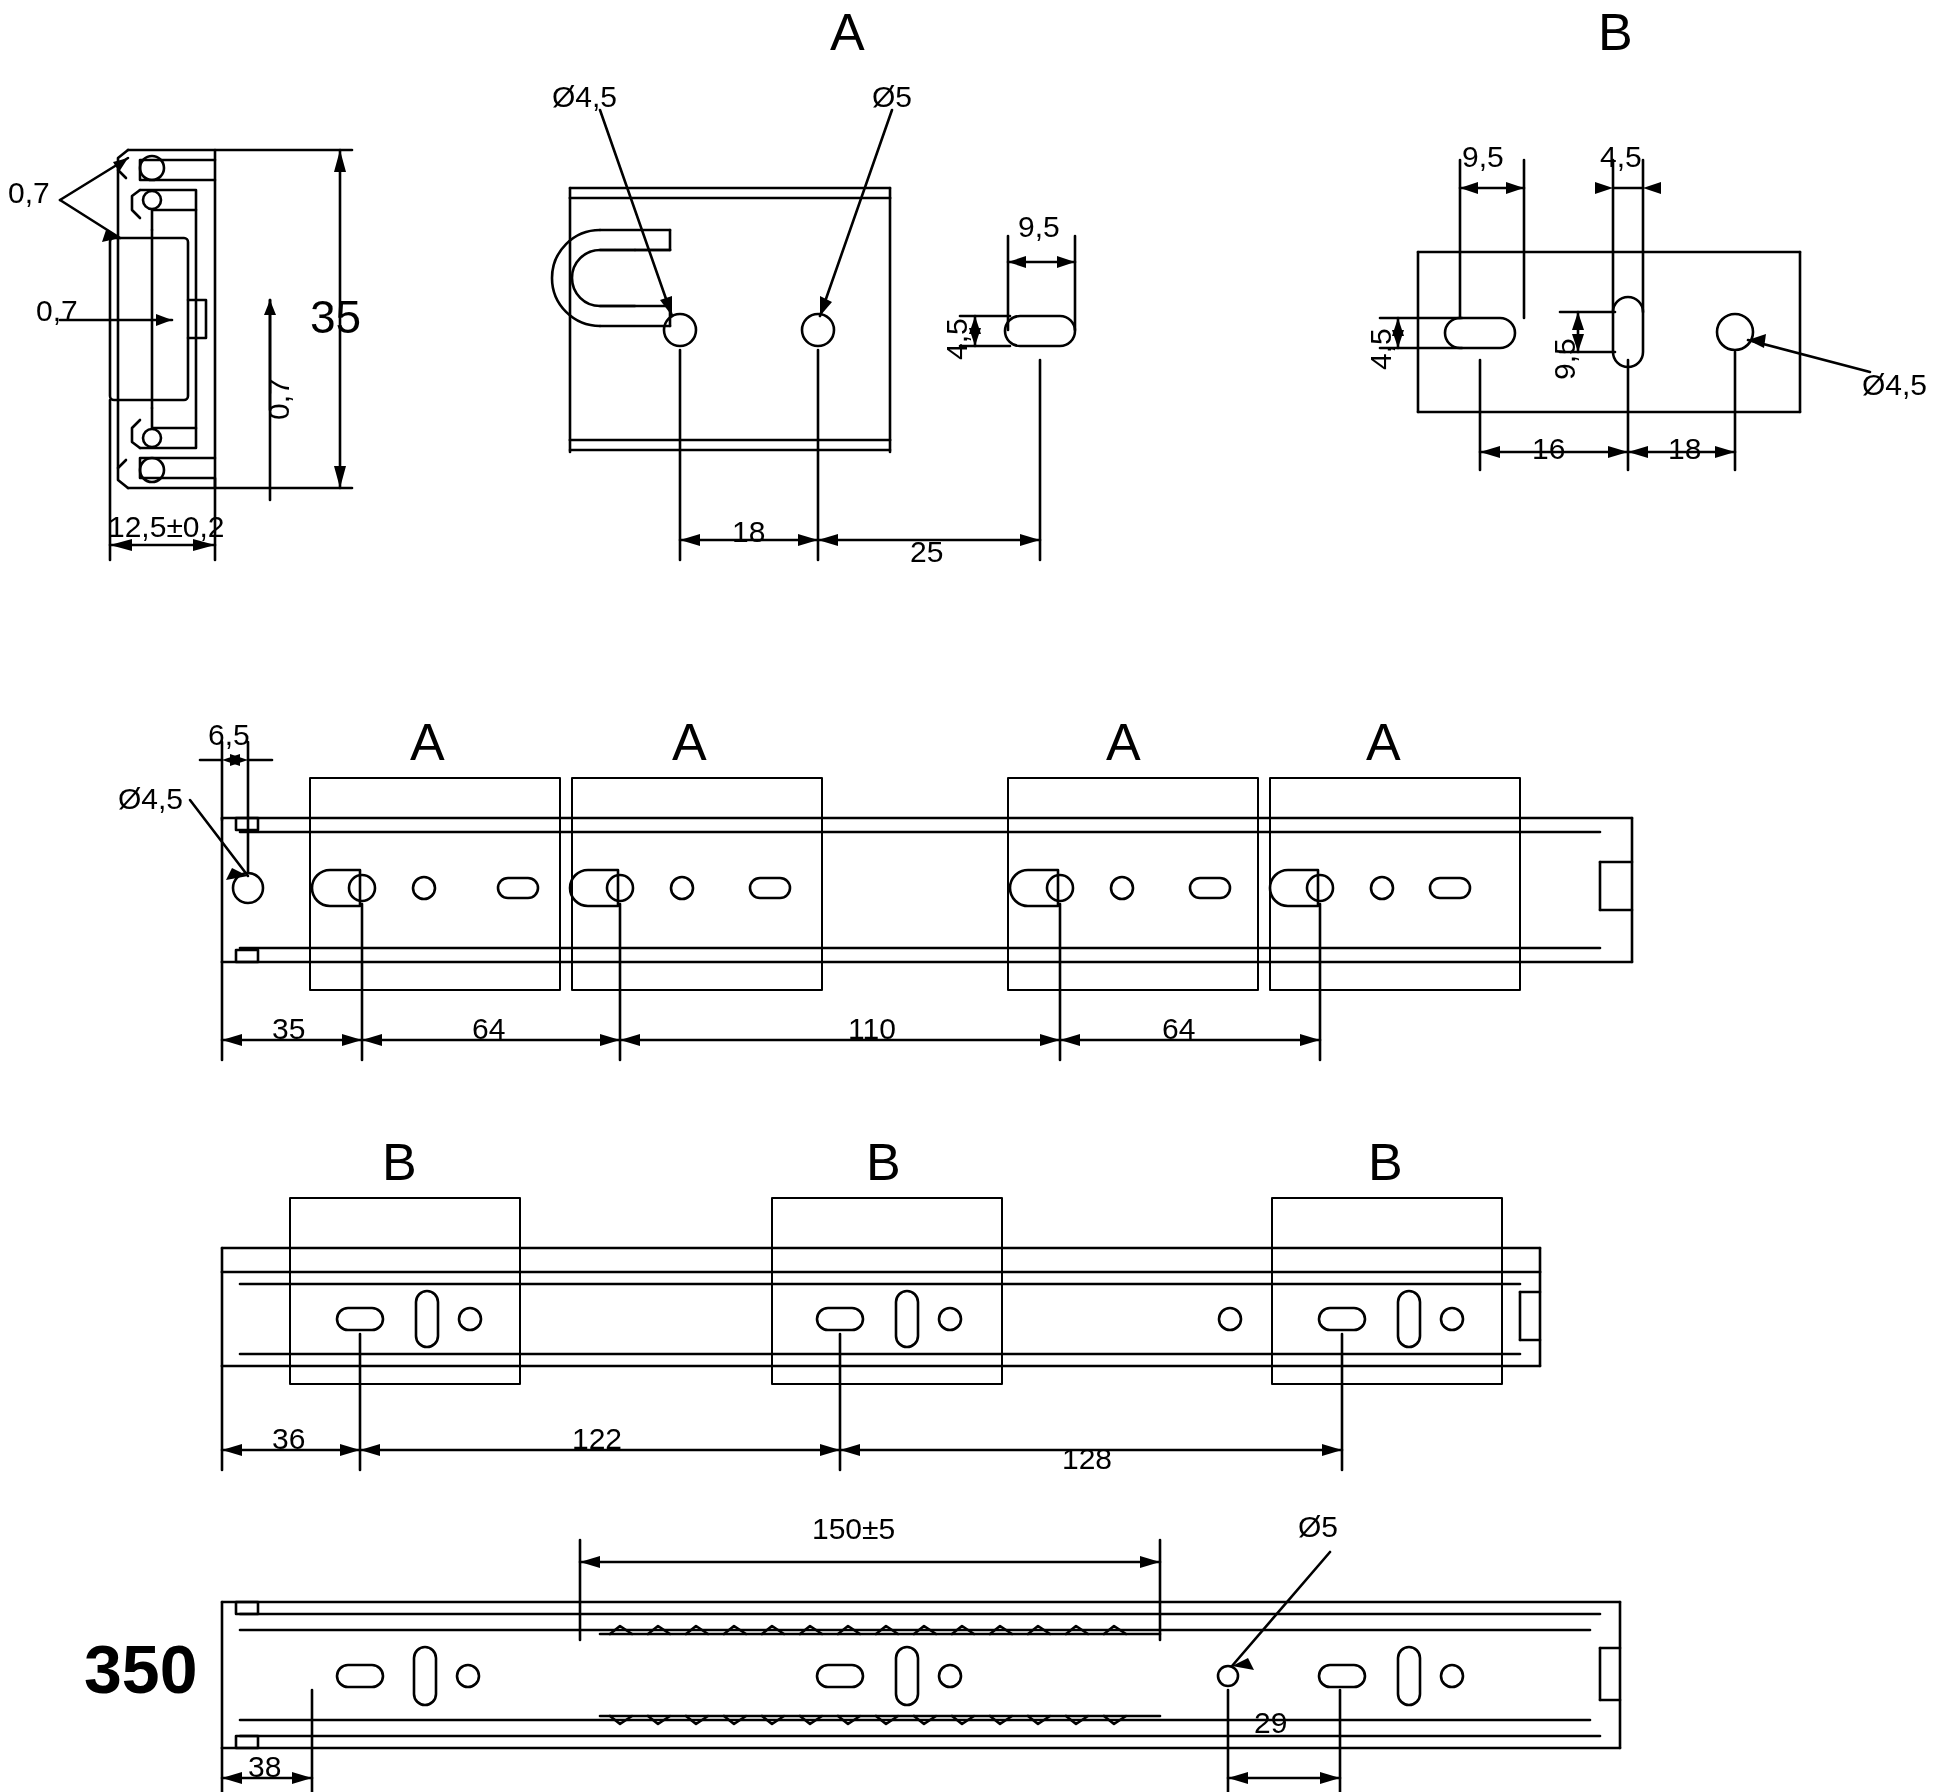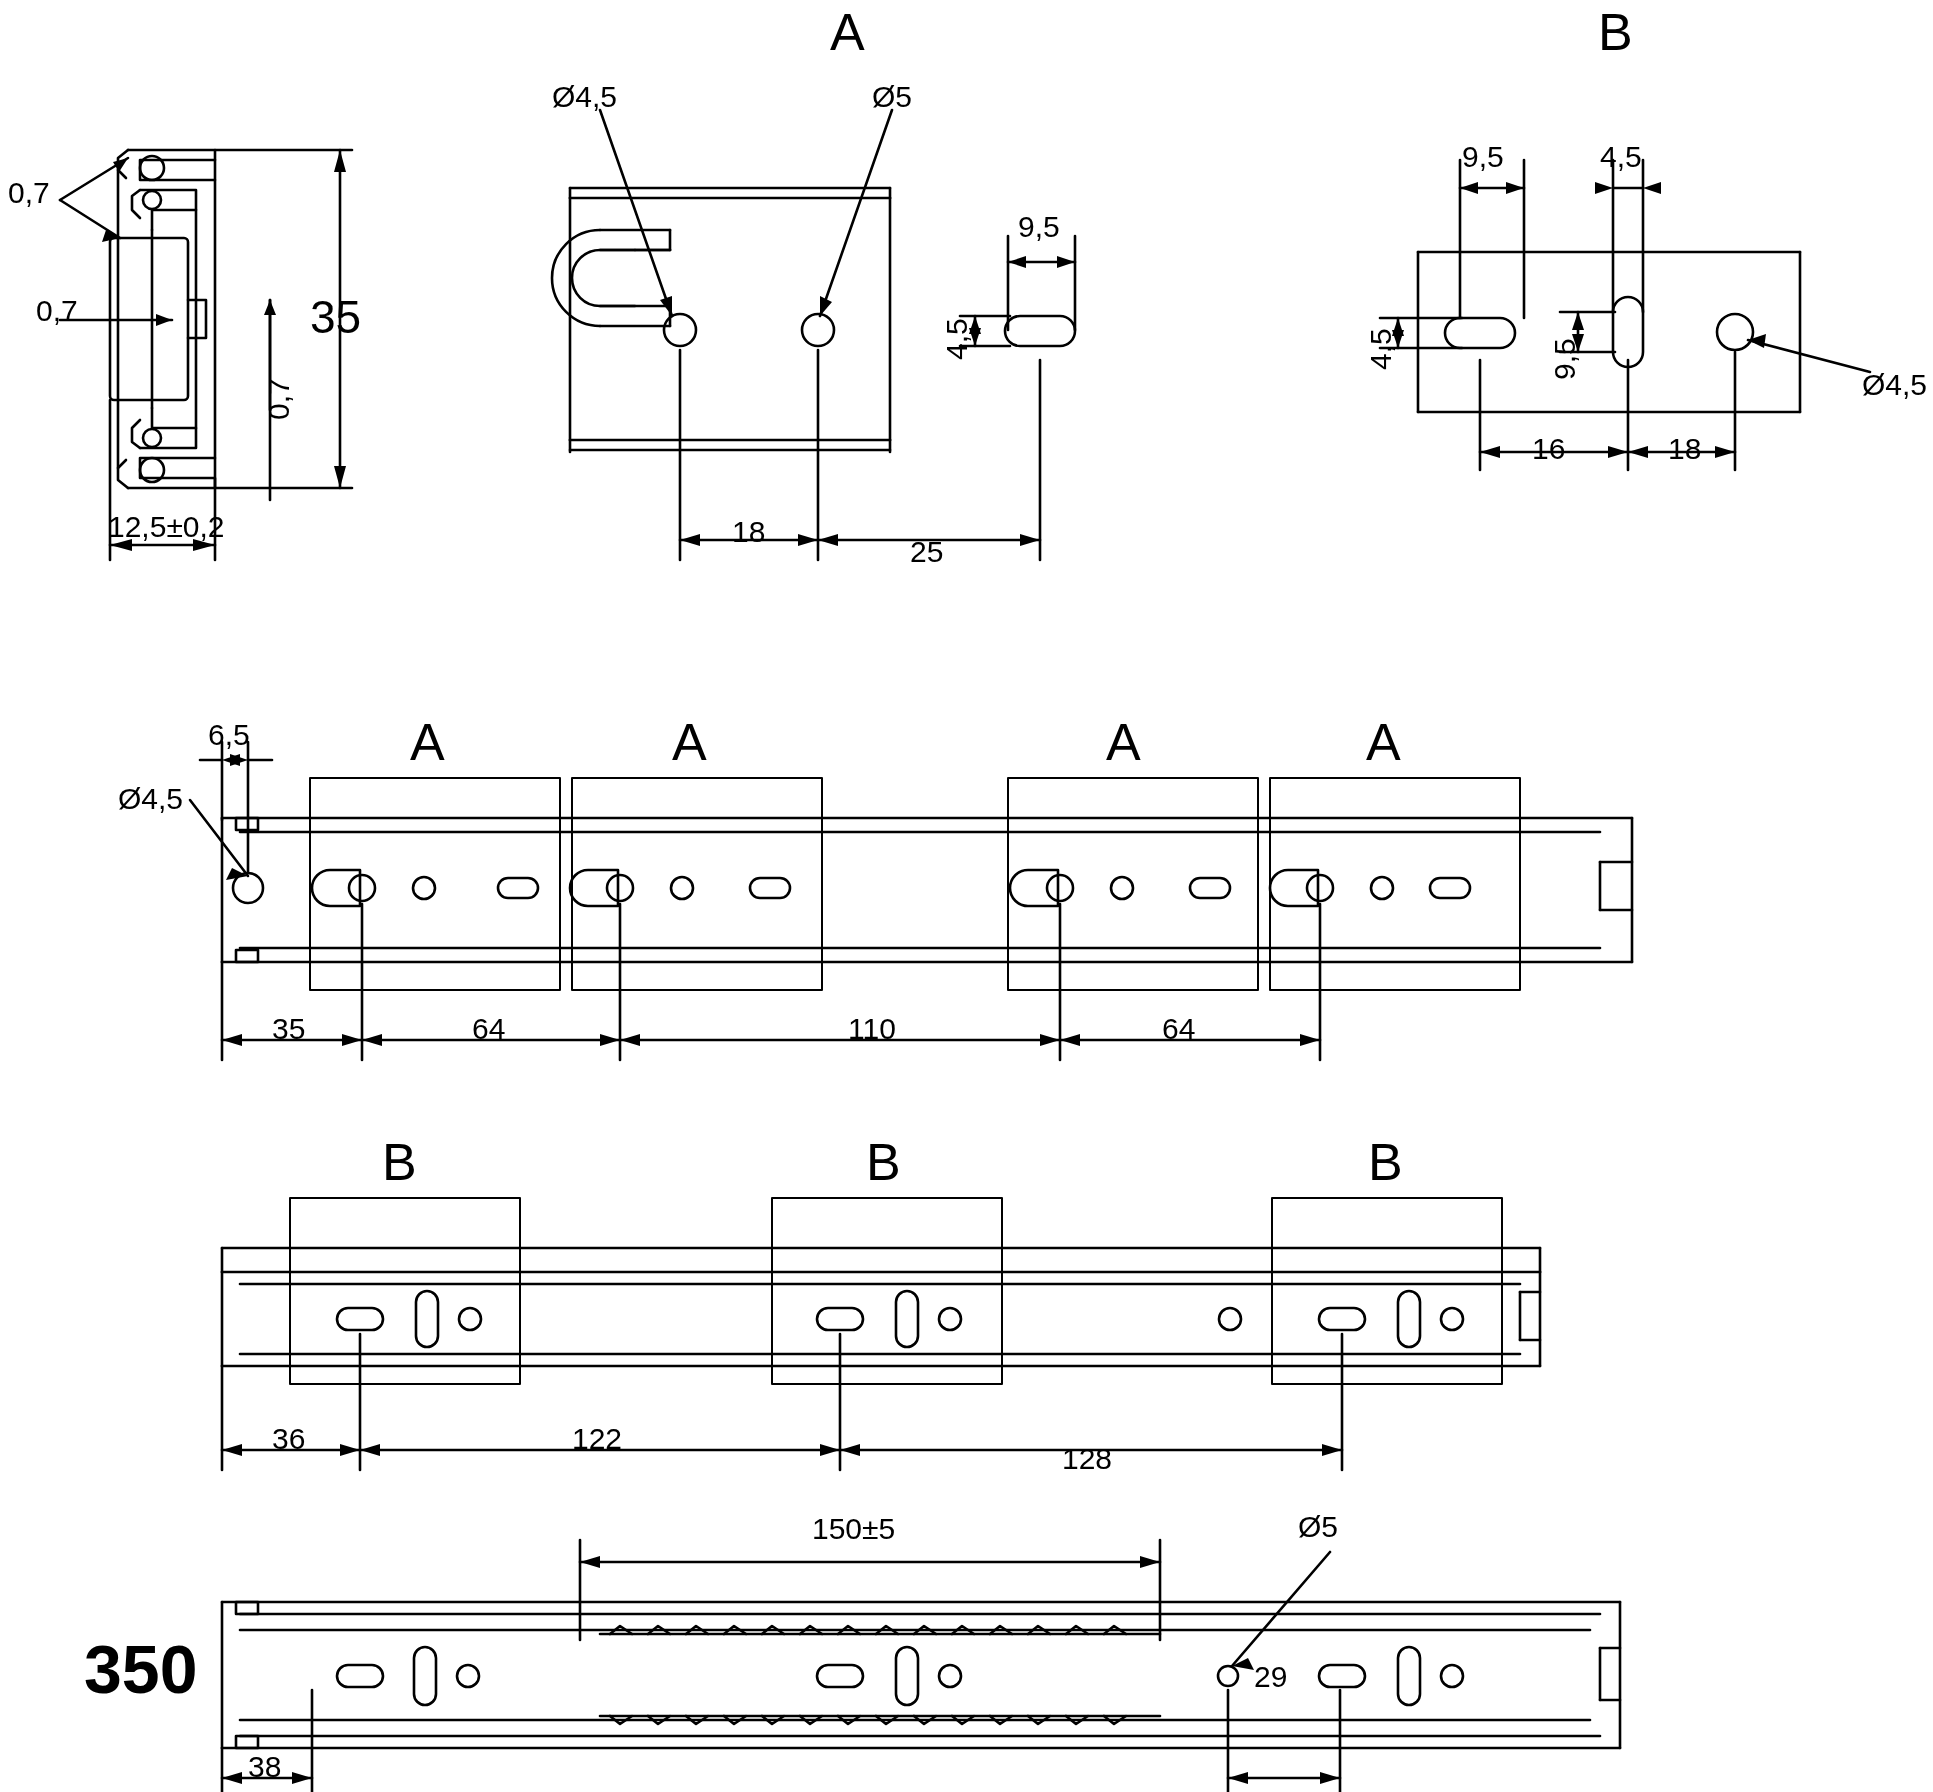--- a/index.html
+++ b/index.html
@@ -436,15 +436,15 @@
 <div class="lbl big" style="left:866px;top:1132px;">B</div>
 <div class="lbl big" style="left:1368px;top:1132px;">B</div>
 <div class="lbl dim" style="left:272px;top:1422px;">36</div>
 <div class="lbl dim" style="left:572px;top:1422px;">122</div>
 <div class="lbl dim" style="left:1062px;top:1422px;margin-top:20px;">128</div>
 
 <div class="lbl huge" style="left:84px;top:1630px;">350</div>
 <div class="lbl dim" style="left:812px;top:1512px;">150±5</div>
 <div class="lbl dim" style="left:1298px;top:1510px;">Ø5</div>
 <div class="lbl dim" style="left:248px;top:1750px;">38</div>
-<div class="lbl dim" style="left:1254px;top:1660px;text-align:right;">29</div>
+<div class="lbl dim" style="left:1254px;top:1706px;text-align:right;">29</div>
 
 </div>
 
 </body></html>

